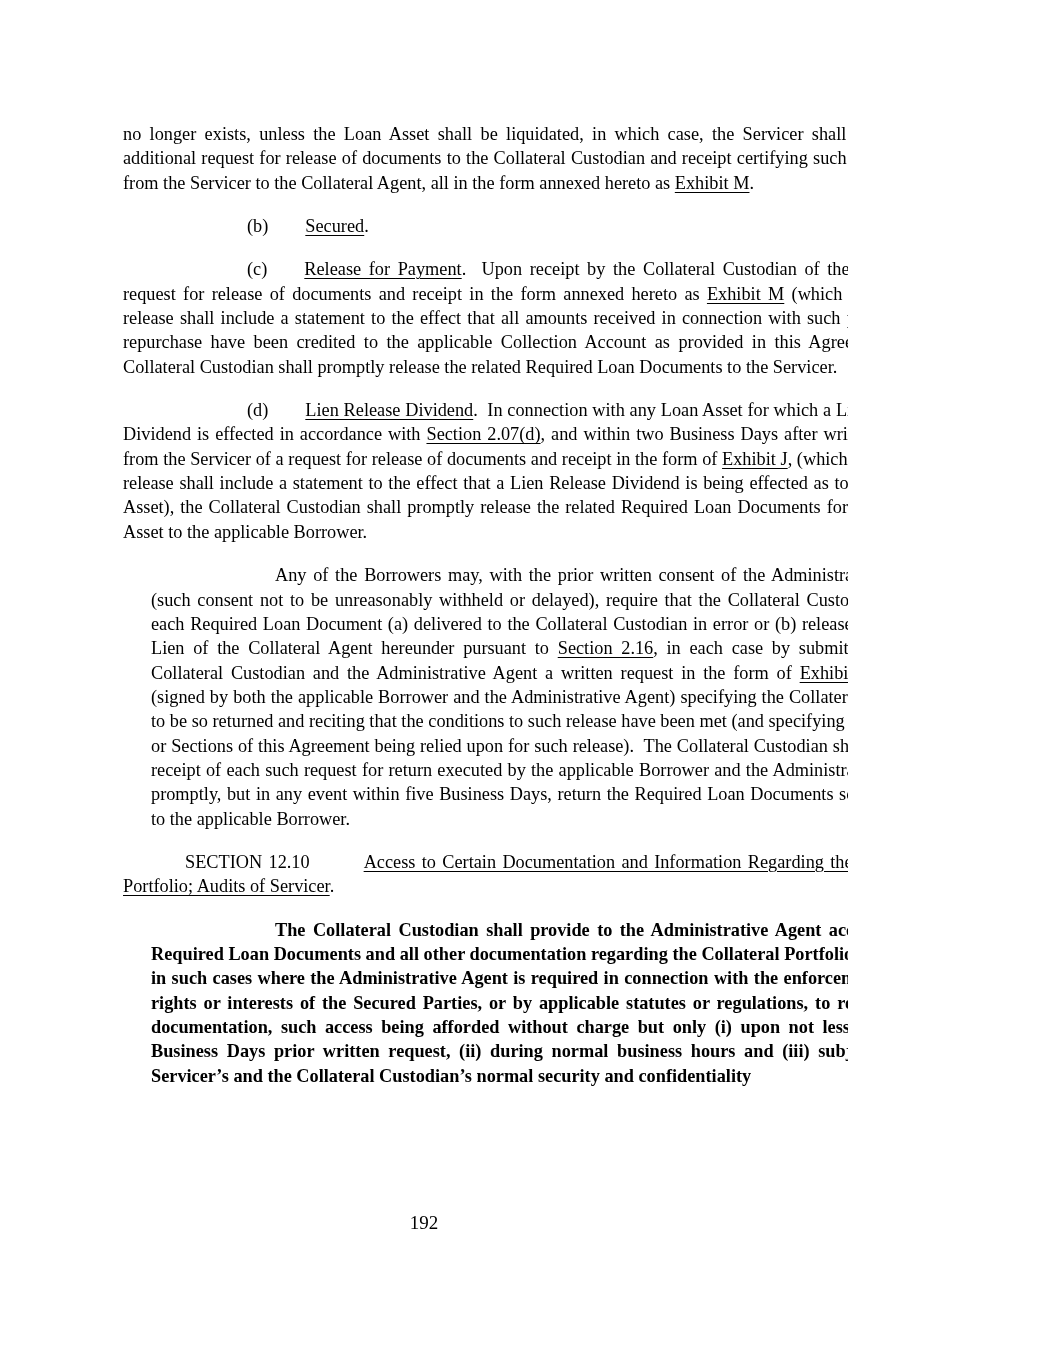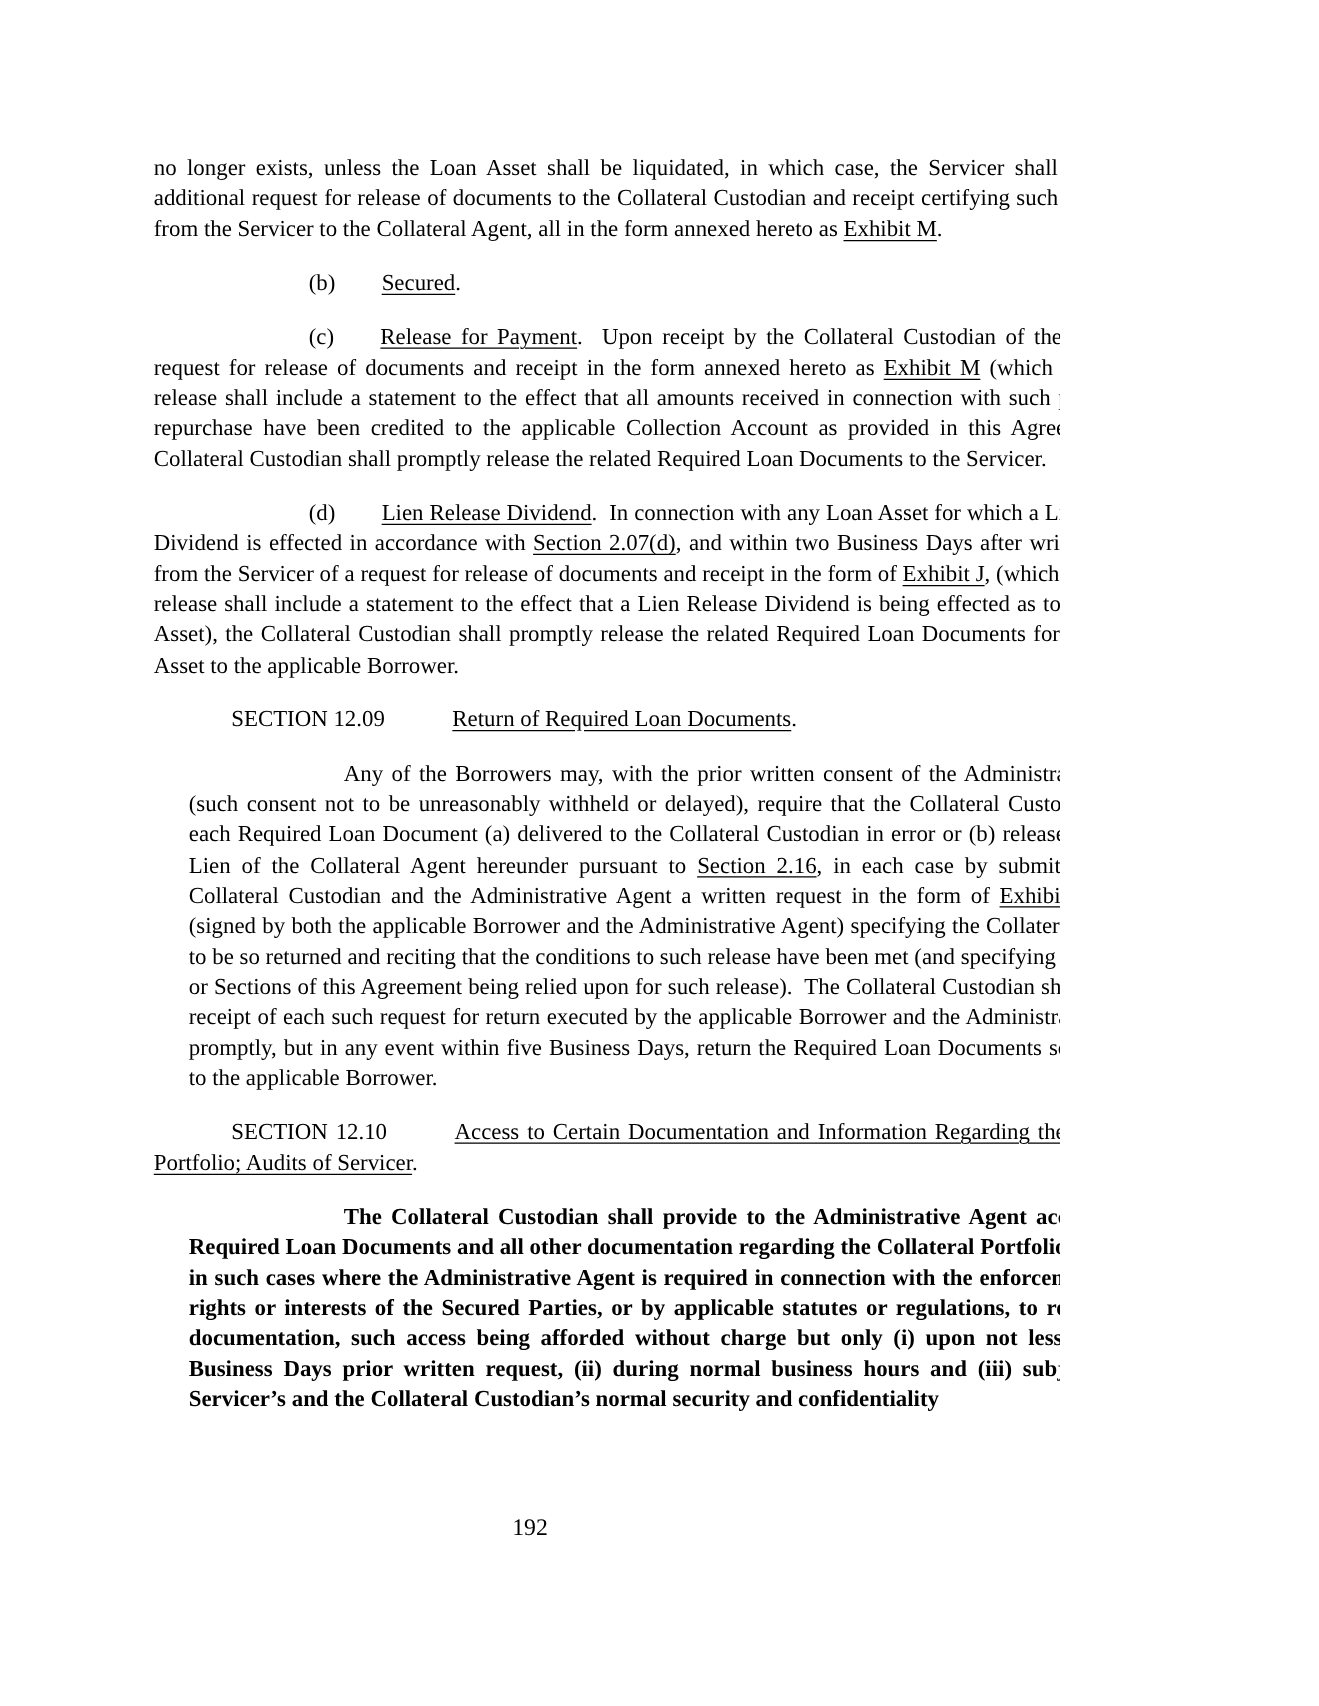--- a/index.html
+++ b/index.html
@@ -53,21 +53,20 @@
   <div class="content">
 
     <p class="para"><span>no longer exists, unless the Loan Asset shall be liquidated, in which case, the Servicer shall deliver an additional request for release of documents to the Collateral Custodian and receipt certifying such liquidation from the Servicer to the Collateral Agent, all in the form annexed hereto as </span><span class="u">Exhibit M</span><span>.</span></p>
 
     <p class="para indent-list"><span>(b)</span><span class="tab tab-list"></span><span class="u">Secured</span><span>.</span></p>
 
     <p class="para indent-list"><span>(c)</span><span class="tab tab-list"></span><span class="u">Release for Payment</span><span>.&nbsp; Upon receipt by the Collateral Custodian of the Servicer’s request for release of documents and receipt in the form annexed hereto as </span><span class="u">Exhibit M</span><span> (which request for release shall include a statement to the effect that all amounts received in connection with such payment or repurchase have been credited to the applicable Collection Account as provided in this Agreement), the Collateral Custodian shall promptly release the related Required Loan Documents to the Servicer.</span></p>
 
     <p class="para indent-list"><span>(d)</span><span class="tab tab-list"></span><span class="u">Lien Release Dividend</span><span>.&nbsp; In connection with any Loan Asset for which a Lien Release Dividend is effected in accordance with </span><span class="u">Section 2.07(d)</span><span>, and within two Business Days after written receipt from the Servicer of a request for release of documents and receipt in the form of </span><span class="u">Exhibit J</span><span>, (which request for release shall include a statement to the effect that a Lien Release Dividend is being effected as to such Loan Asset), the Collateral Custodian shall promptly release the related Required Loan Documents for such Loan Asset to the applicable Borrower.</span></p>
 
-    <p class="para indent-head"><span>SECTION 12.09</span><span class="tab tab-heading"></span><span class="u">Return of Required Loan Documents</span><span>.</span></p>
 
     <p class="para indent-body"><span>Any of the Borrowers may, with the prior written consent of the Administrative Agent (such consent not to be unreasonably withheld or delayed), require that the Collateral Custodian return each Required Loan Document (a) delivered to the Collateral Custodian in error or (b) released from the Lien of the Collateral Agent hereunder pursuant to </span><span class="u">Section 2.16</span><span>, in each case by submitting to the Collateral Custodian and the Administrative Agent a written request in the form of </span><span class="u">Exhibit M</span><span> hereto (signed by both the applicable Borrower and the Administrative Agent) specifying the Collateral Portfolio to be so returned and reciting that the conditions to such release have been met (and specifying the Section or Sections of this Agreement being relied upon for such release).&nbsp; The Collateral Custodian shall upon its receipt of each such request for return executed by the applicable Borrower and the Administrative Agent promptly, but in any event within five Business Days, return the Required Loan Documents so requested to the applicable Borrower.</span></p>
 
     <p class="para indent-head"><span>SECTION 12.10</span><span class="tab tab-heading"></span><span class="u">Access to Certain Documentation and Information Regarding the Collateral Portfolio; Audits of Servicer</span><span>.</span></p>
 
     <p class="para indent-body"><span>The Collateral Custodian shall provide to the Administrative Agent access to the Required Loan Documents and all other documentation regarding the Collateral Portfolio including in such cases where the Administrative Agent is required in connection with the enforcement of the rights or interests of the Secured Parties, or by applicable statutes or regulations, to review such documentation, such access being afforded without charge but only (i) upon not less than two Business Days prior written request, (ii) during normal business hours and (iii) subject to the Servicer’s and the Collateral Custodian’s normal security and confidentiality</span></p>
 
   </div>
 
   <div class="footer">

